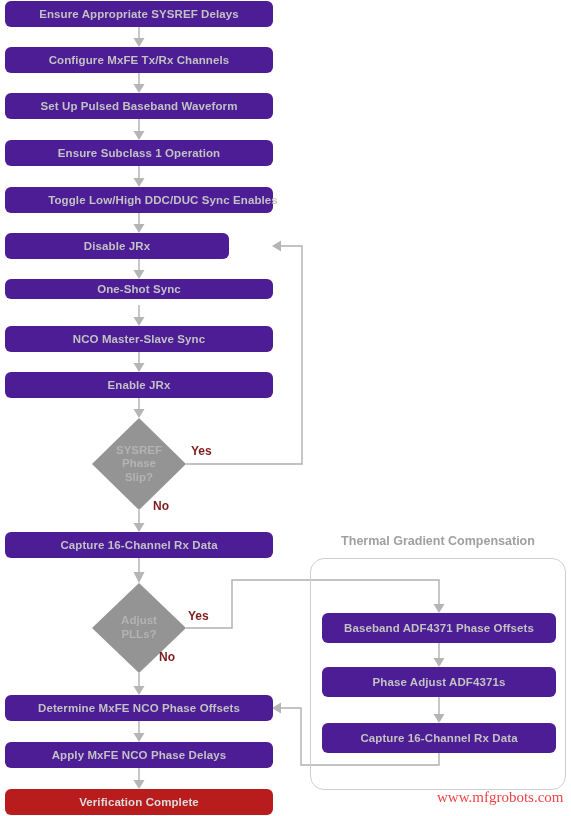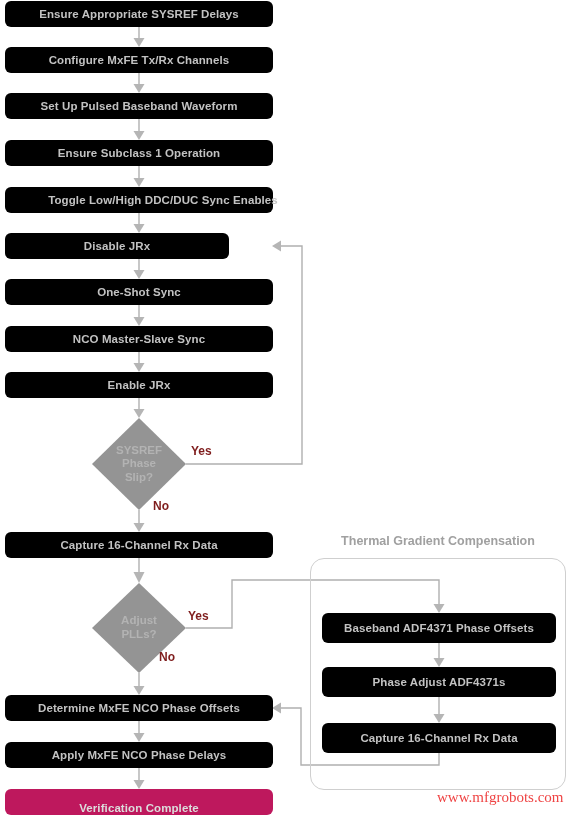--- a/index.html
+++ b/index.html
@@ -13,37 +13,36 @@
   #canvas {
     position: relative;
     width: 571px;
     height: 816px;
     background: #ffffff;
     overflow: hidden;
   }
   .node {
     position: absolute;
     box-sizing: border-box;
-    background: #000000;
+    background: #4c1d95;
     border-radius: 6px;
     display: flex;
     align-items: center;
     justify-content: center;
     color: #c2c2c2;
     font-size: 11.5px;
     font-weight: bold;
     letter-spacing: 0.1px;
     text-align: center;
     line-height: 1.1;
     white-space: nowrap;
   }
   .node.terminal {
-    background: #be185d;
+    background: #b91c1c;
     color: #dcdcdc;
-    align-items: flex-end;
   }
   .diamond-wrap {
     position: absolute;
   }
   .diamond-shape {
     position: absolute;
     left: 0;
     top: 0;
     width: 100%;
     height: 100%;
@@ -182,21 +181,21 @@
   </div>
   <div class="node" style="left:5px; top:140px; width:268px; height:26px;">
     <span>Ensure Subclass 1 Operation</span>
   </div>
   <div class="node" style="left:5px; top:187px; width:268px; height:26px;padding-left:48px;">
     <span>Toggle Low/High DDC/DUC Sync Enables</span>
   </div>
   <div class="node" style="left:5px; top:233px; width:224px; height:26px;">
     <span>Disable JRx</span>
   </div>
-  <div class="node" style="left:5px; top:279px; width:268px; height:26px;">
+  <div class="node" style="left:5px; top:279px; width:268px; height:20px;">
     <span>One-Shot Sync</span>
   </div>
   <div class="node" style="left:5px; top:326px; width:268px; height:26px;">
     <span>NCO Master-Slave Sync</span>
   </div>
   <div class="node" style="left:5px; top:372px; width:268px; height:26px;">
     <span>Enable JRx</span>
   </div>
   <div class="node" style="left:5px; top:532px; width:268px; height:26px;">
     <span>Capture 16-Channel Rx Data</span>

